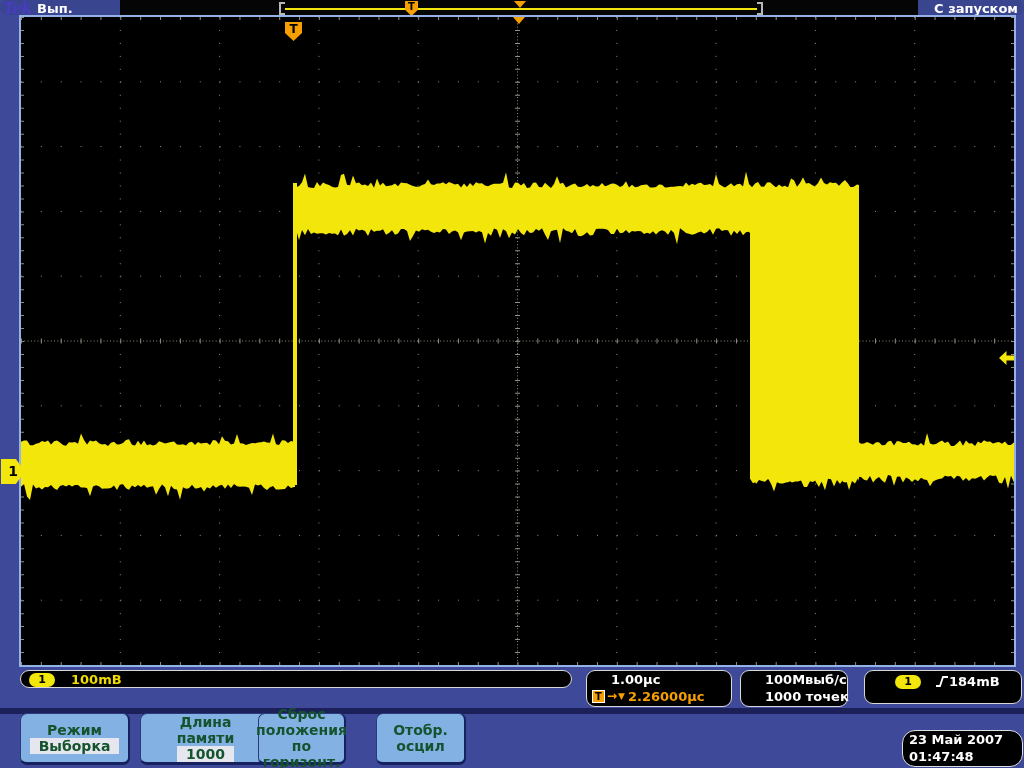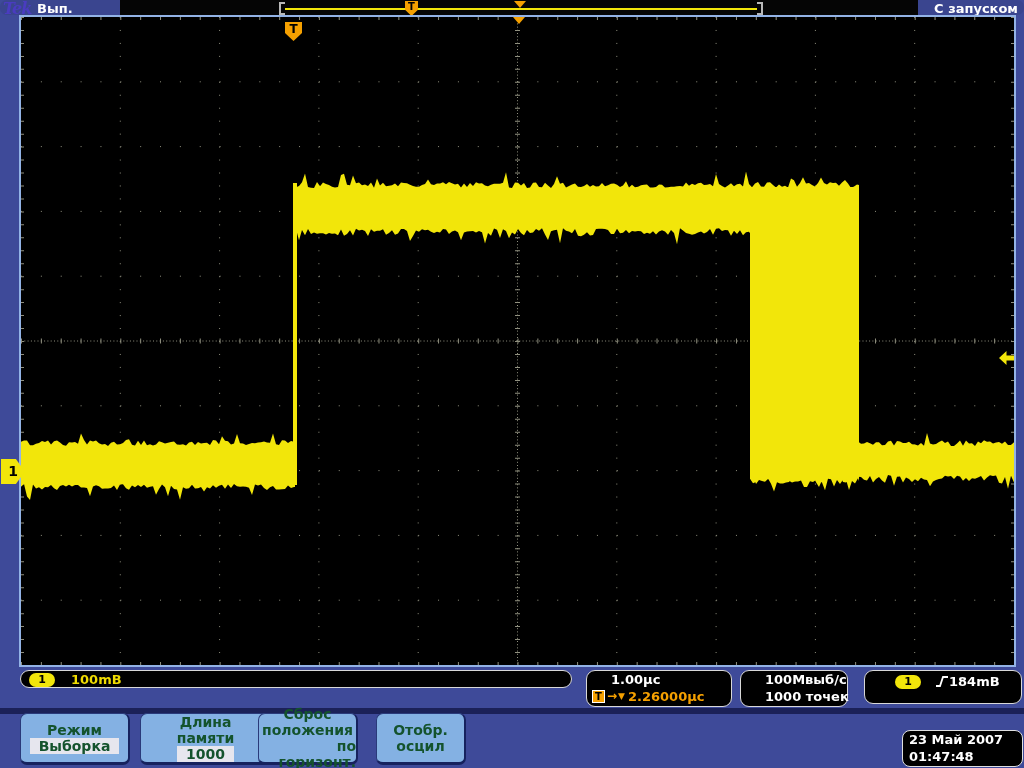--- a/index.html
+++ b/index.html
@@ -56,25 +56,25 @@
   .slope-svg { margin-left:14px; }
   .ro-trig .val { color:#fff; font-weight:bold; font-size:13px; margin-left:0; }
 
   
   .sep { position:absolute; left:0; top:708px; width:1024px; height:6px; background:#1b2158; }
   .menu-btn { position:absolute; top:713px; height:52px; background:#84b1e3; border:1px solid #2a3a7a;
               border-bottom:3px solid #16225e; border-right:2px solid #16225e; border-radius:7px;
               display:flex; flex-direction:column; align-items:center; justify-content:center;
               color:#14532d; font-weight:bold; font-size:14px; line-height:16px; text-align:center; }
   .mb1 { left:20px; width:110px; } .mb2 { left:140px; width:132px; }
-  .mb3 { left:258px; width:100px;text-align:right; } .mb4 { left:376px; width:90px; }
+  .mb3 { left:258px; width:88px; } .mb4 { left:376px; width:90px; }
   .hl { background:#e6e6ee; padding:0 9px; }
 
   .clock { position:absolute; left:902px; top:730px; width:121px; height:37px; background:#000;
-           border:1px solid #e0e0e0; border-radius:8px; color:#fff; font-weight:bold; font-size:13px;
+           border:1px solid #e0e0e0; border-radius:13px; color:#fff; font-weight:bold; font-size:13px;
            line-height:17px; padding-left:6px; white-space:nowrap; }
 </style>
 </head>
 <body>
 
 <div class="topbar">
   <div class="topbar-mid"></div>
   <span class="tek-logo">Tek</span>
   <span class="acq-mode">Вып.</span>
   <div class="rv-brk l"></div>

